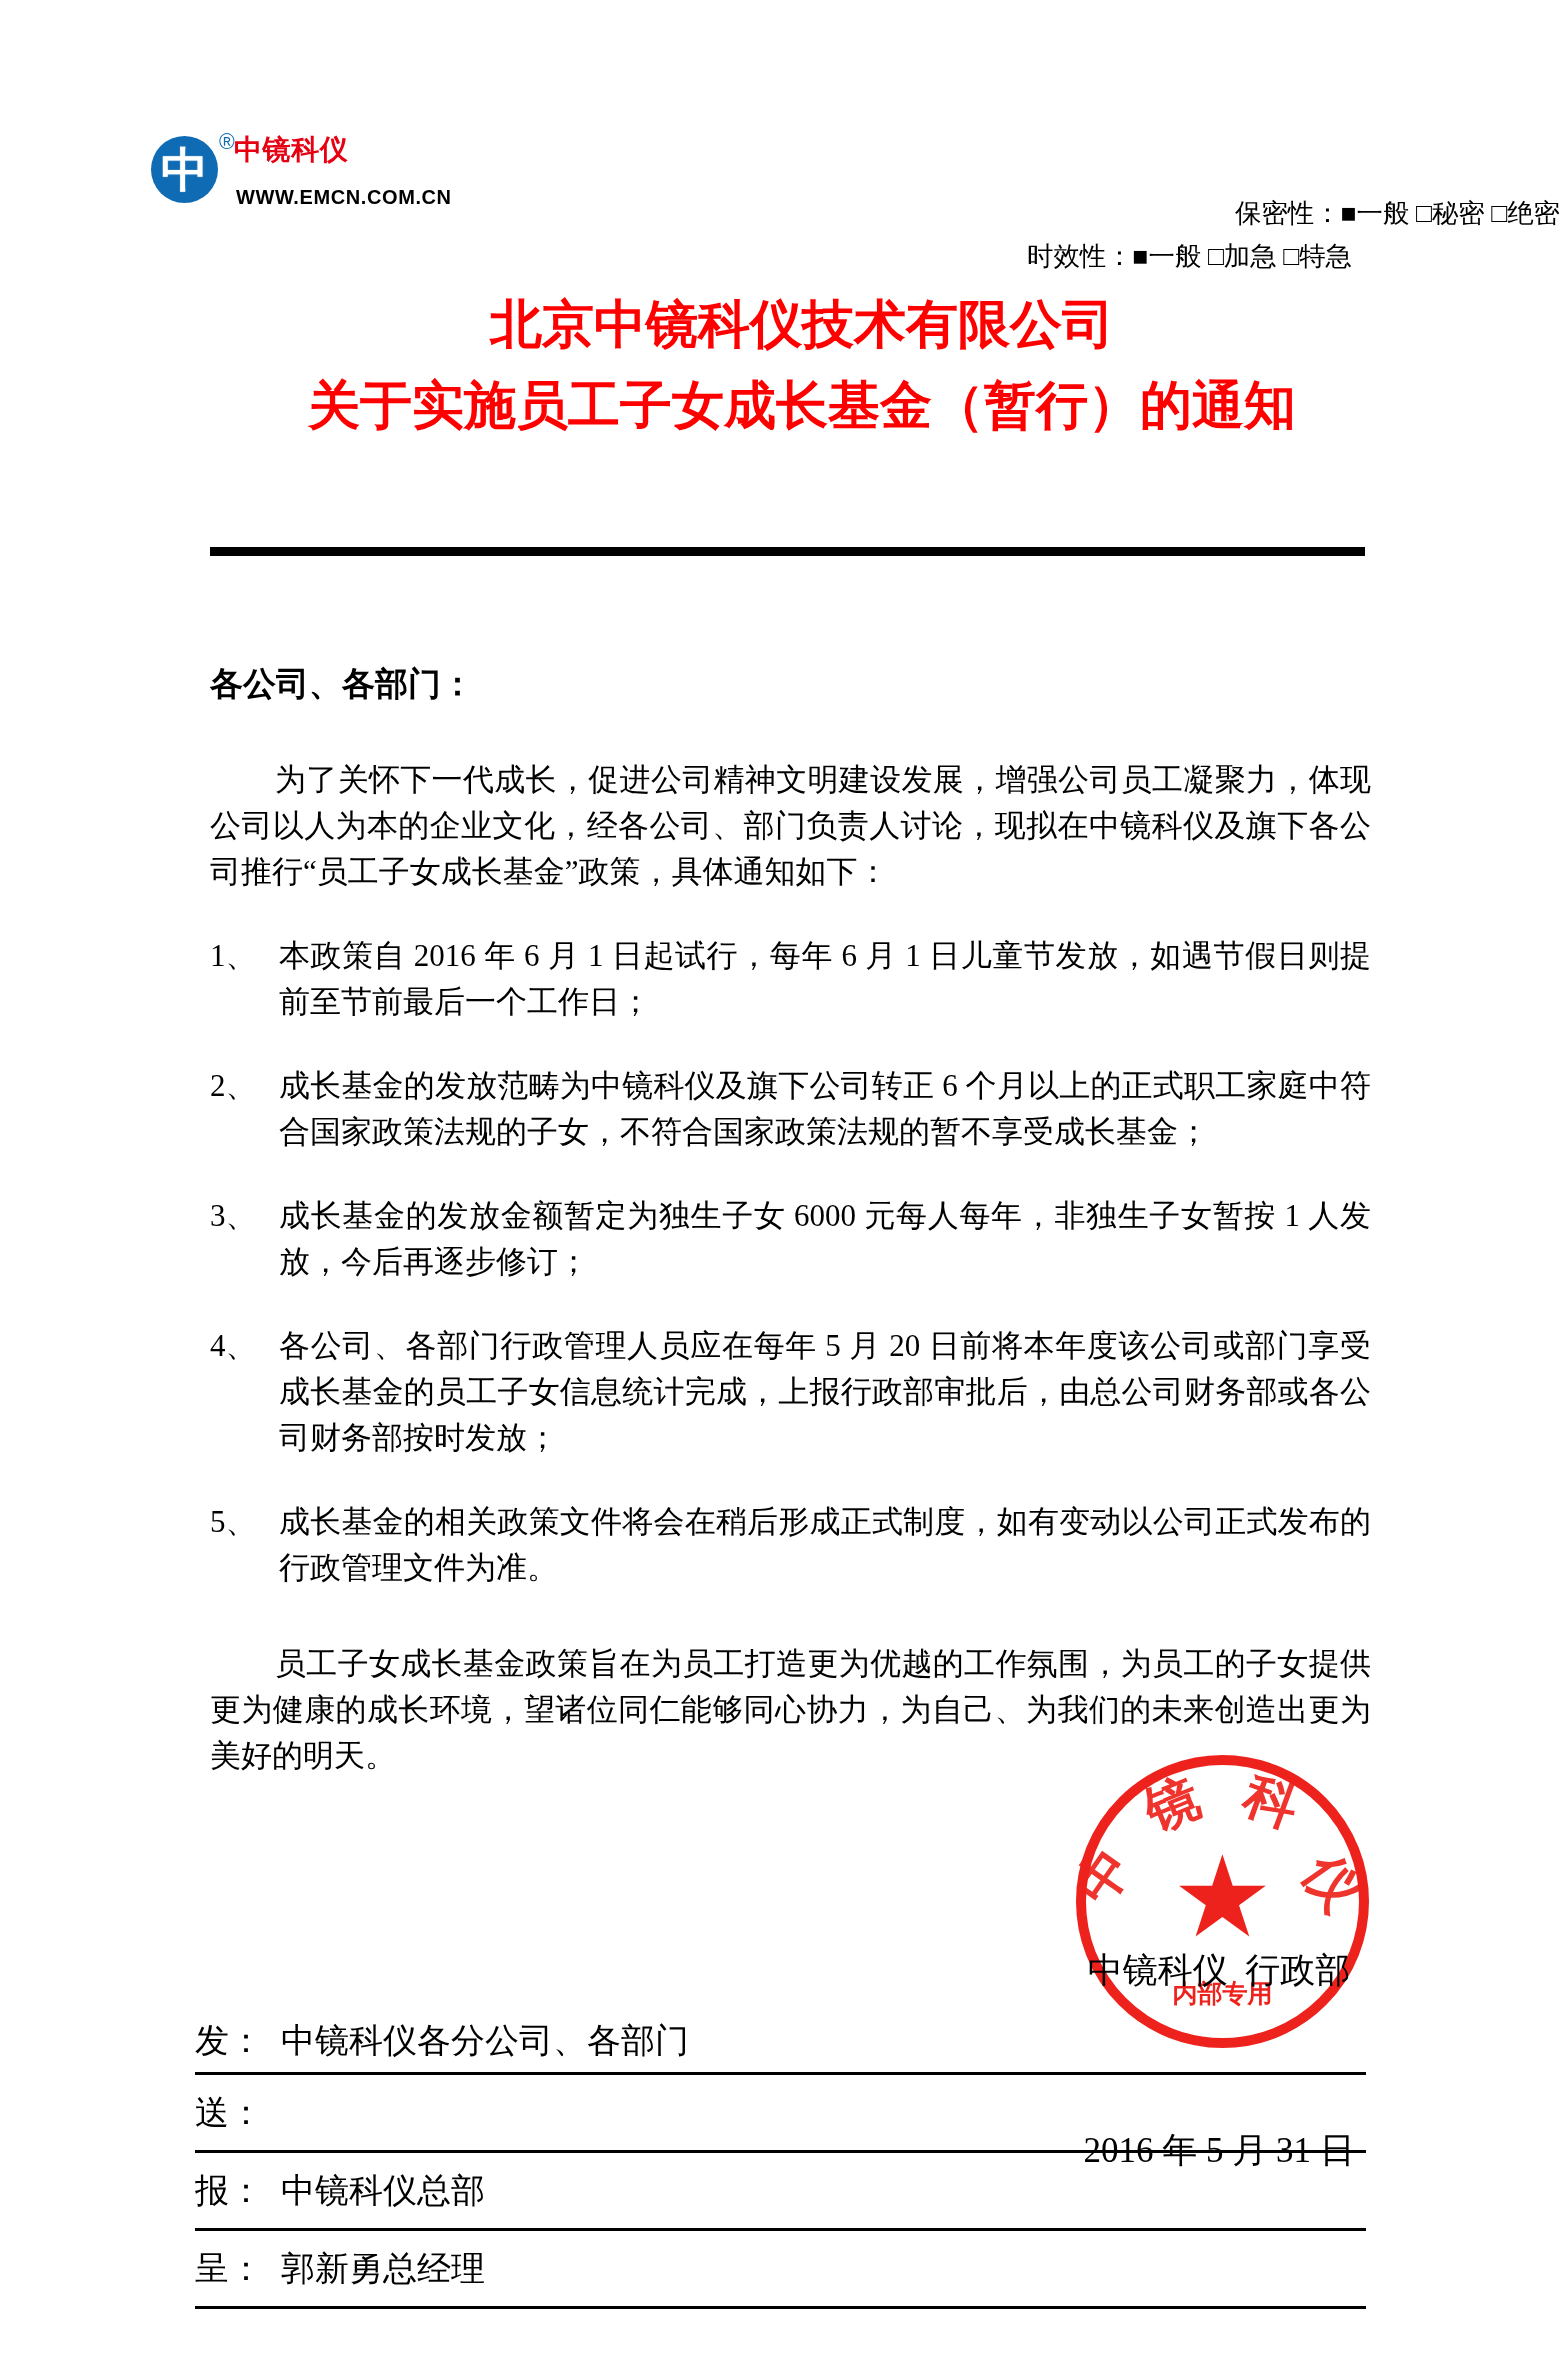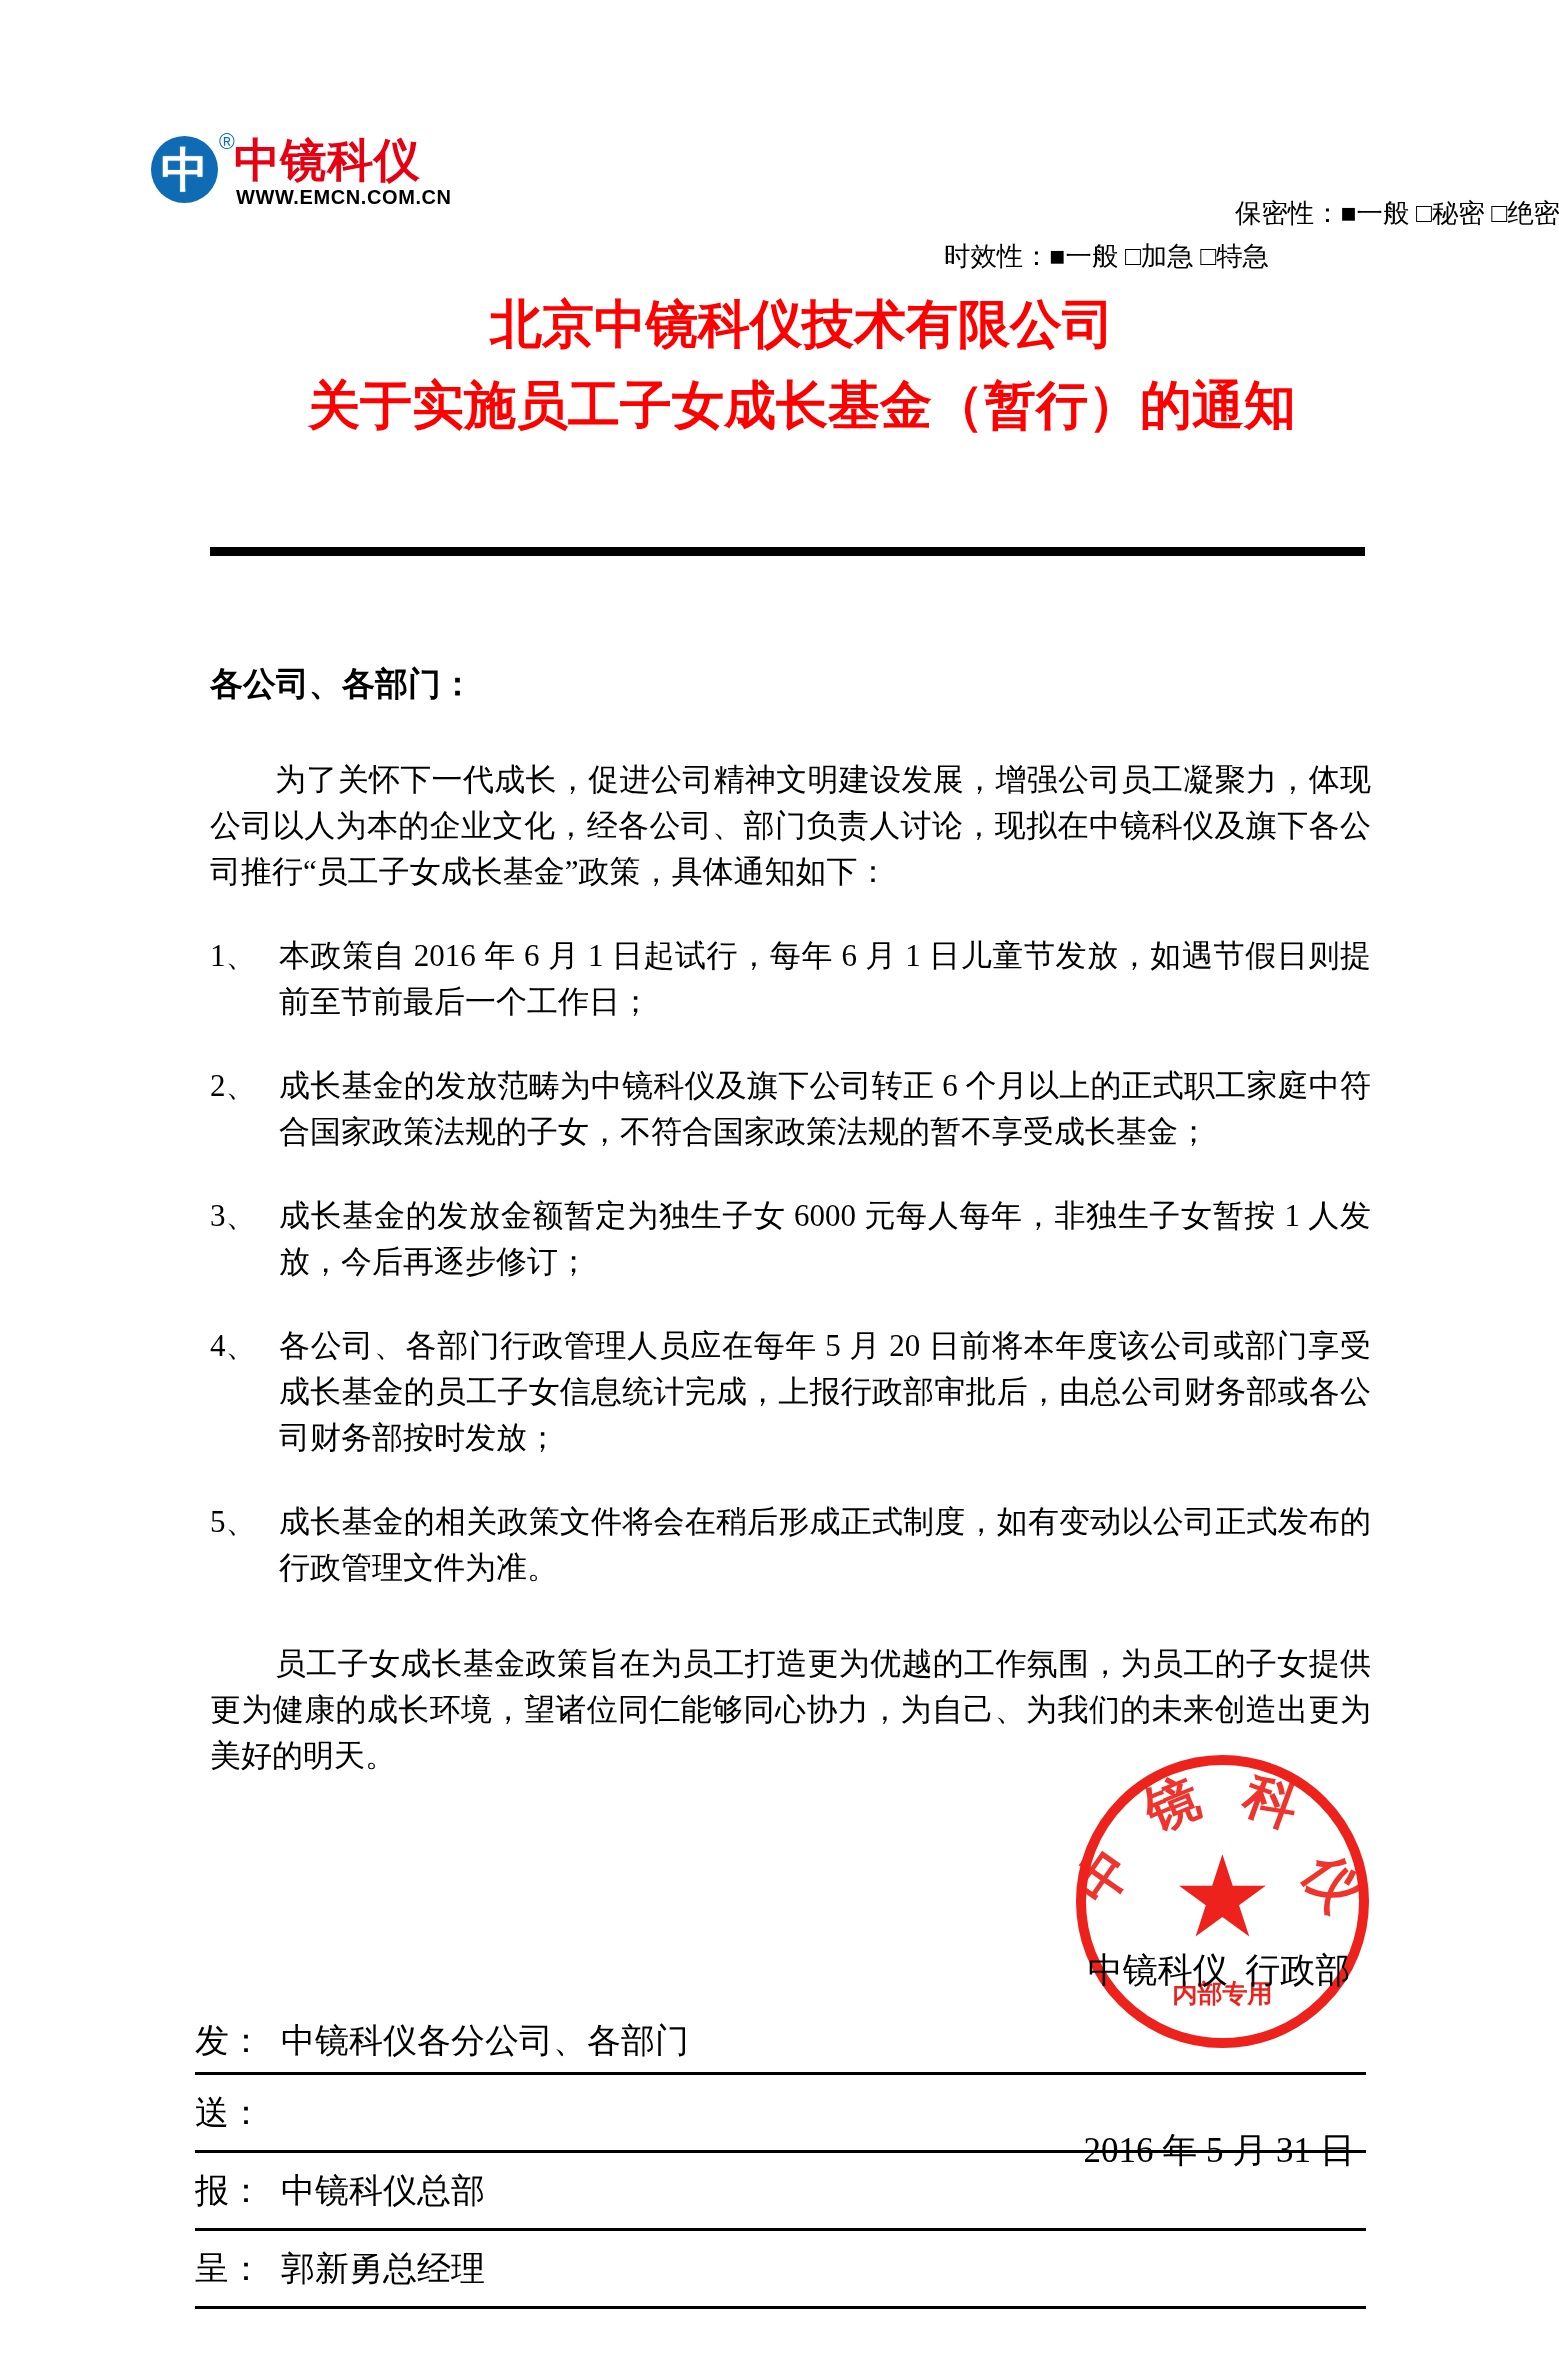--- a/index.html
+++ b/index.html
@@ -30,35 +30,35 @@
     text-shadow:0 0 1.3px rgba(255,255,255,.6);
   }
   .logo-reg{
     position:absolute;left:219px;top:130px;
     font-family:"Liberation Sans","DejaVu Sans",sans-serif;
     font-size:21.4px;color:var(--blue);
   }
   .logo-brand{
     position:absolute;left:234px;top:135px;
     font-family:"Liberation Sans","DejaVu Sans",sans-serif;
-    font-weight:bold;font-size:46px;line-height:1.1;
+    font-weight:bold;font-size:28px;line-height:1.1;
     color:var(--logo-red);letter-spacing:0.6px;white-space:pre;
   }
   .logo-site{
     position:absolute;left:236px;top:186px;
     font-family:"Liberation Sans","DejaVu Sans",sans-serif;
     font-weight:bold;font-size:20px;color:#000;letter-spacing:0.6px;
   }
   
   .secrecy{
     position:absolute;left:0;top:196px;width:100%;
     text-align:right;font-size:26.4px;line-height:34px;white-space:pre;
   }
   .urgency{
-    position:absolute;left:944px;top:239px;
+    position:absolute;left:1027px;top:239px;
     font-size:26.4px;line-height:34px;white-space:pre;
   }
   
   .title1,.title2{
     position:absolute;left:0;width:100%;text-align:center;
     color:var(--red);font-weight:bold;font-size:52px;line-height:57px;
     letter-spacing:0px;white-space:pre;padding-left:44px;
   }
   .title1{top:296px;}
   .title2{top:377px;}

